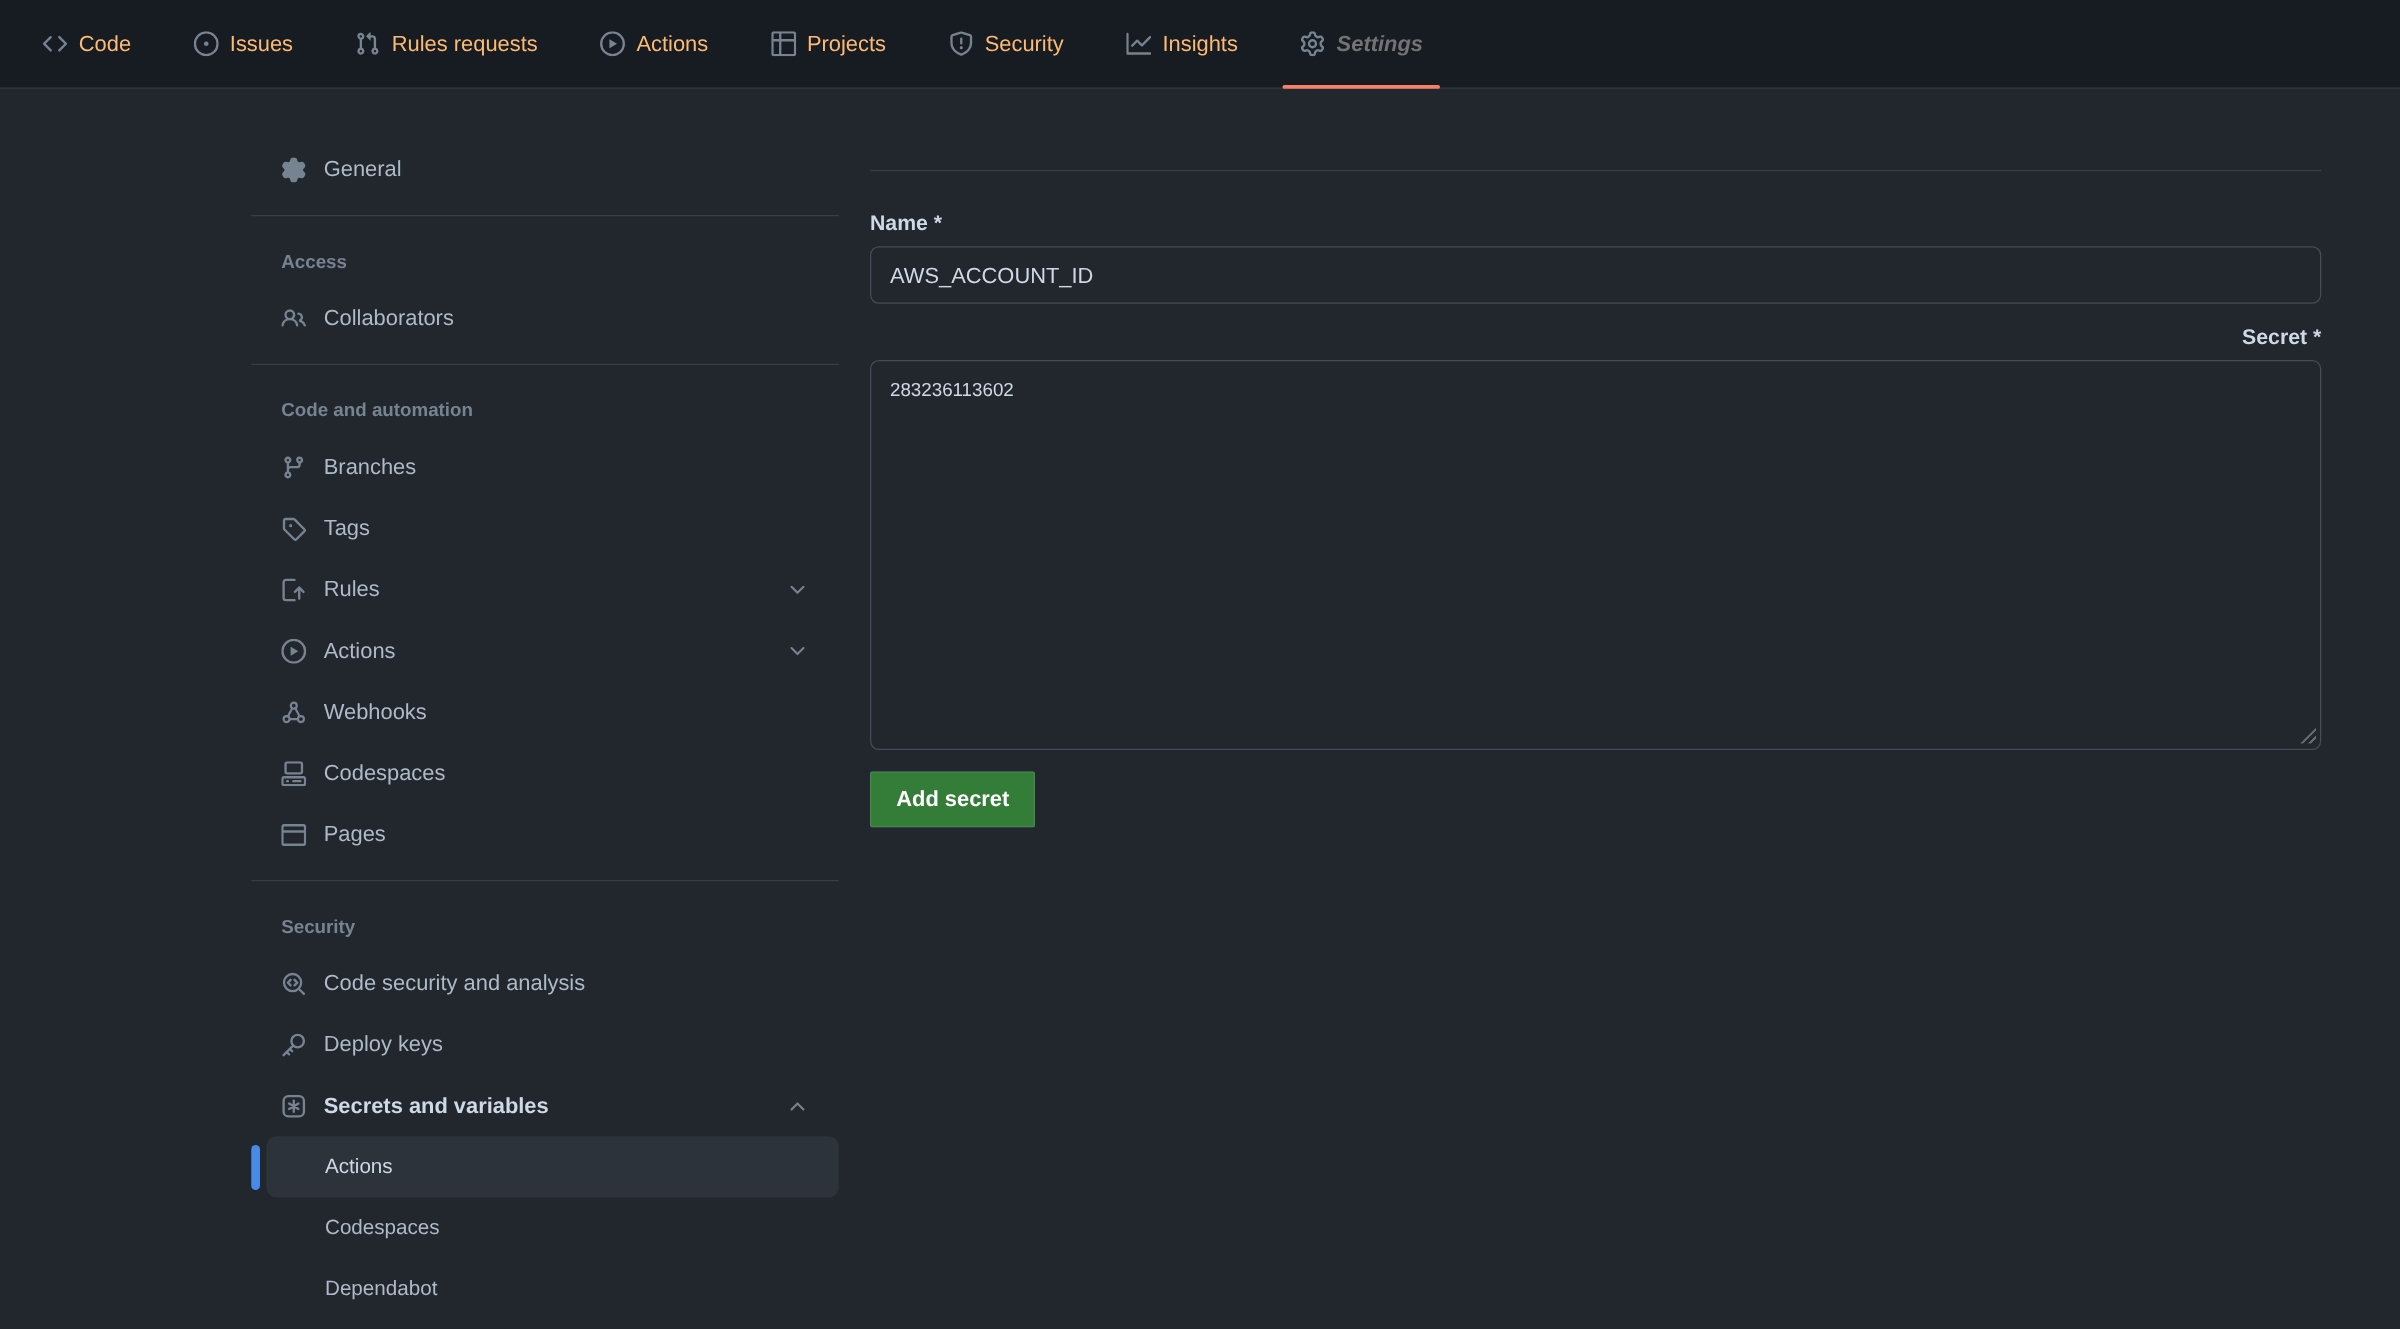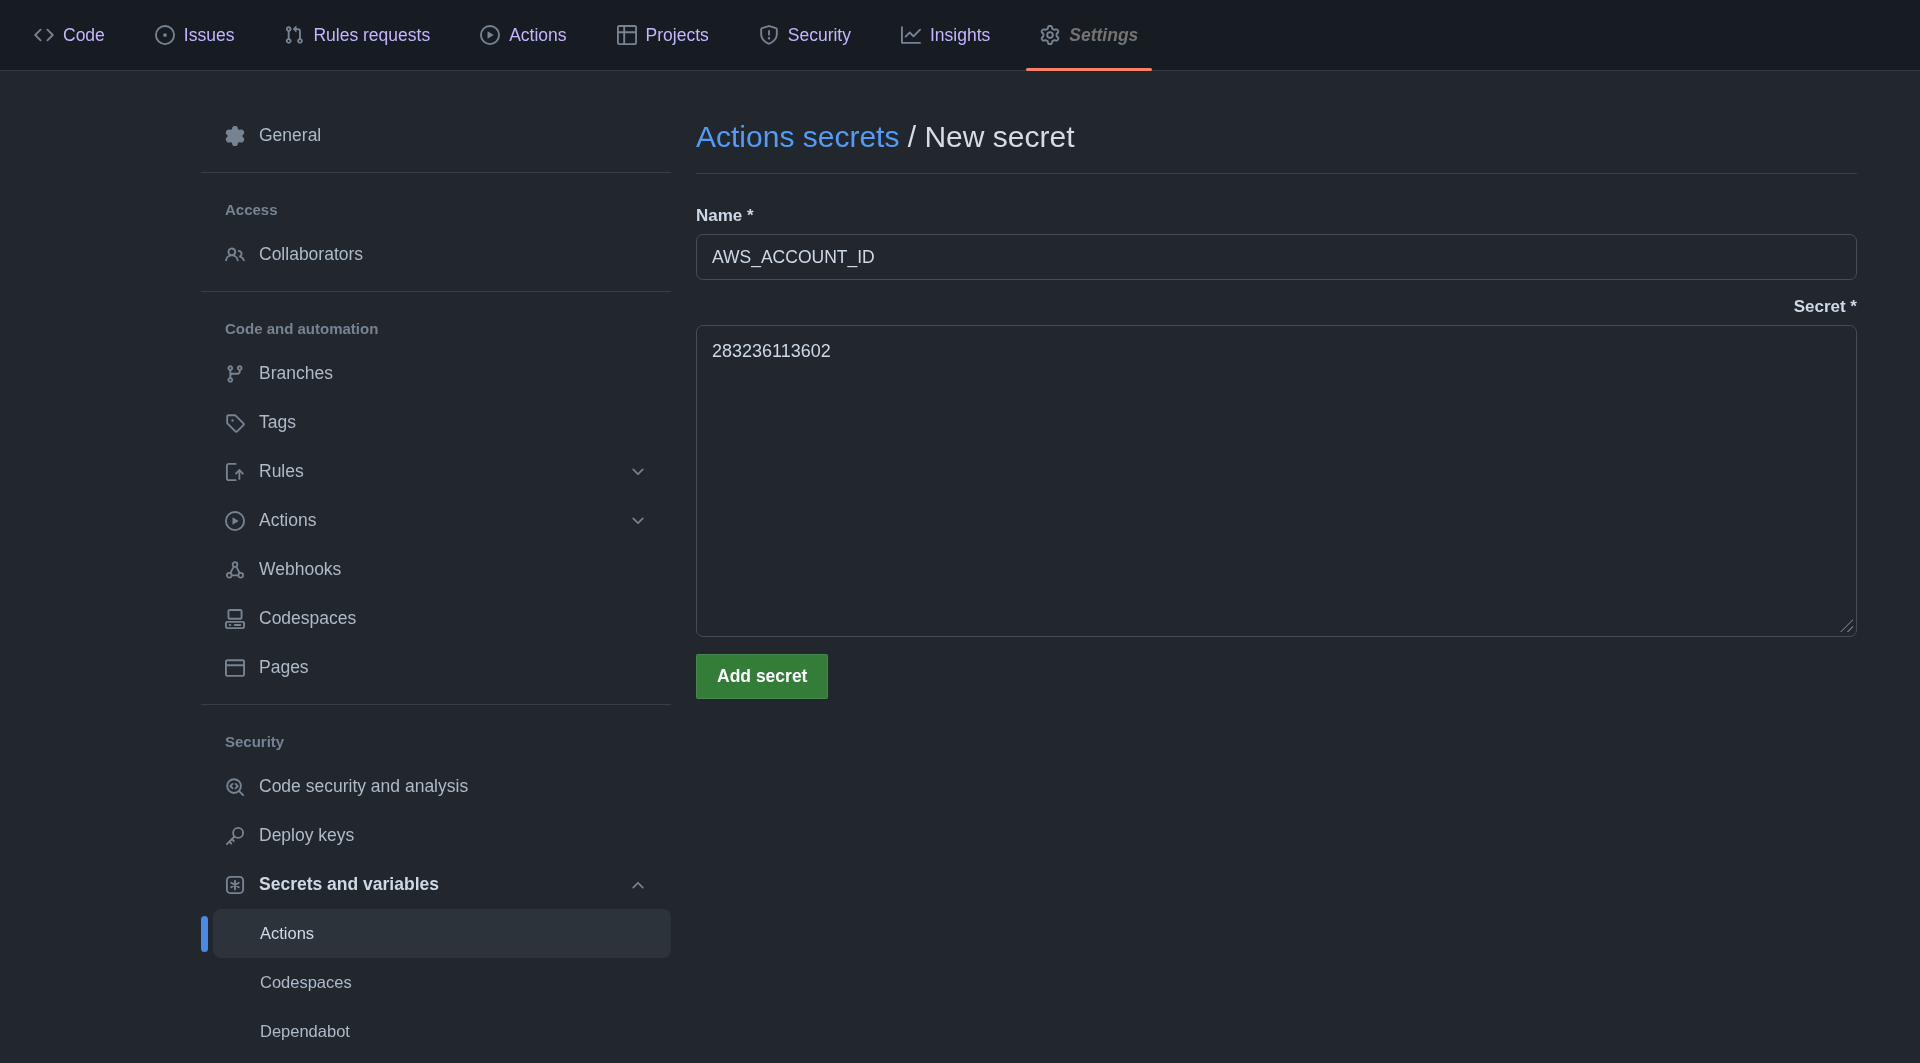--- a/index.html
+++ b/index.html
@@ -13,21 +13,21 @@
 
   
   .topnav {
     height: 71px; background: #171c23;
     border-bottom: 1px solid #343b44;
     display: flex; align-items: stretch; padding-left: 20px;
   }
   .nav-item {
     display: flex; align-items: center; gap: 9px;
     padding: 0 14px; margin-right: 22px; position: relative;
-    font-size: 17.5px; color: #c4b5fd; cursor: pointer; text-decoration: none;
+    font-size: 17.5px; color: #fdba74; cursor: pointer; text-decoration: none;
   }
   .nav-item .nicon { display: flex; color: #768390; }
   .nav-item.active { font-weight: 700; color: #737373; font-style: italic; }
   .nav-item.active::after {
     content: ""; position: absolute; left: 0; right: 0; bottom: -1px;
     height: 3px; background: #f78166; border-radius: 2px;
   }
   .nicon svg, .sicon svg { display: block; }
 
   
@@ -76,21 +76,21 @@
   input.text {
     width: 100%; height: 46px; background: #22272e;
     border: 1px solid #444c56; border-radius: 7px;
     padding: 0 15px; font-size: 17.5px; color: #cdd9e5;
     font-family: inherit; outline: none;
   }
   .secret-wrap { position: relative; }
   textarea.text {
     width: 100%; height: 312px; background: #22272e;
     border: 1px solid #444c56; border-radius: 7px;
-    padding: 13px 15px; font-size: 18px; line-height: 1.4; color: #cdd9e5;
+    padding: 13px 15px; font-size: 15px; line-height: 1.4; color: #cdd9e5;
     font-family: inherit; resize: none; outline: none; display: block;
   }
   .grip {
     position: absolute; right: 4px; bottom: 5px; width: 13px; height: 13px;
     clip-path: polygon(100% 0, 0 100%, 100% 100%);
     background: repeating-linear-gradient(135deg, #636e7b 0 1.5px, transparent 1.5px 4.5px);
     cursor: nwse-resize;
   }
   .btn-primary {
     margin-top: 17px; height: 45px; padding: 0 20px;
@@ -309,25 +309,20 @@
     <div class="sub-row">
       <span>Codespaces</span>
     </div>
     <div class="sub-row">
       <span>Dependabot</span>
     </div>
 
   </aside>
 
   <main class="main">
-    <h2 class="pagehead">
-      <a>Actions secrets</a>
-      <span>/</span>
-      <span>New secret</span>
-    </h2>
     <hr class="head-divider">
 
     <label class="field-label">Name *</label>
     <input class="text" type="text" value="AWS_ACCOUNT_ID" style="">
 
     <label class="field-label secret">Secret *</label>
     <div class="secret-wrap">
       <textarea class="text" style="">283236113602</textarea>
       <div class="grip"></div>
     </div>

